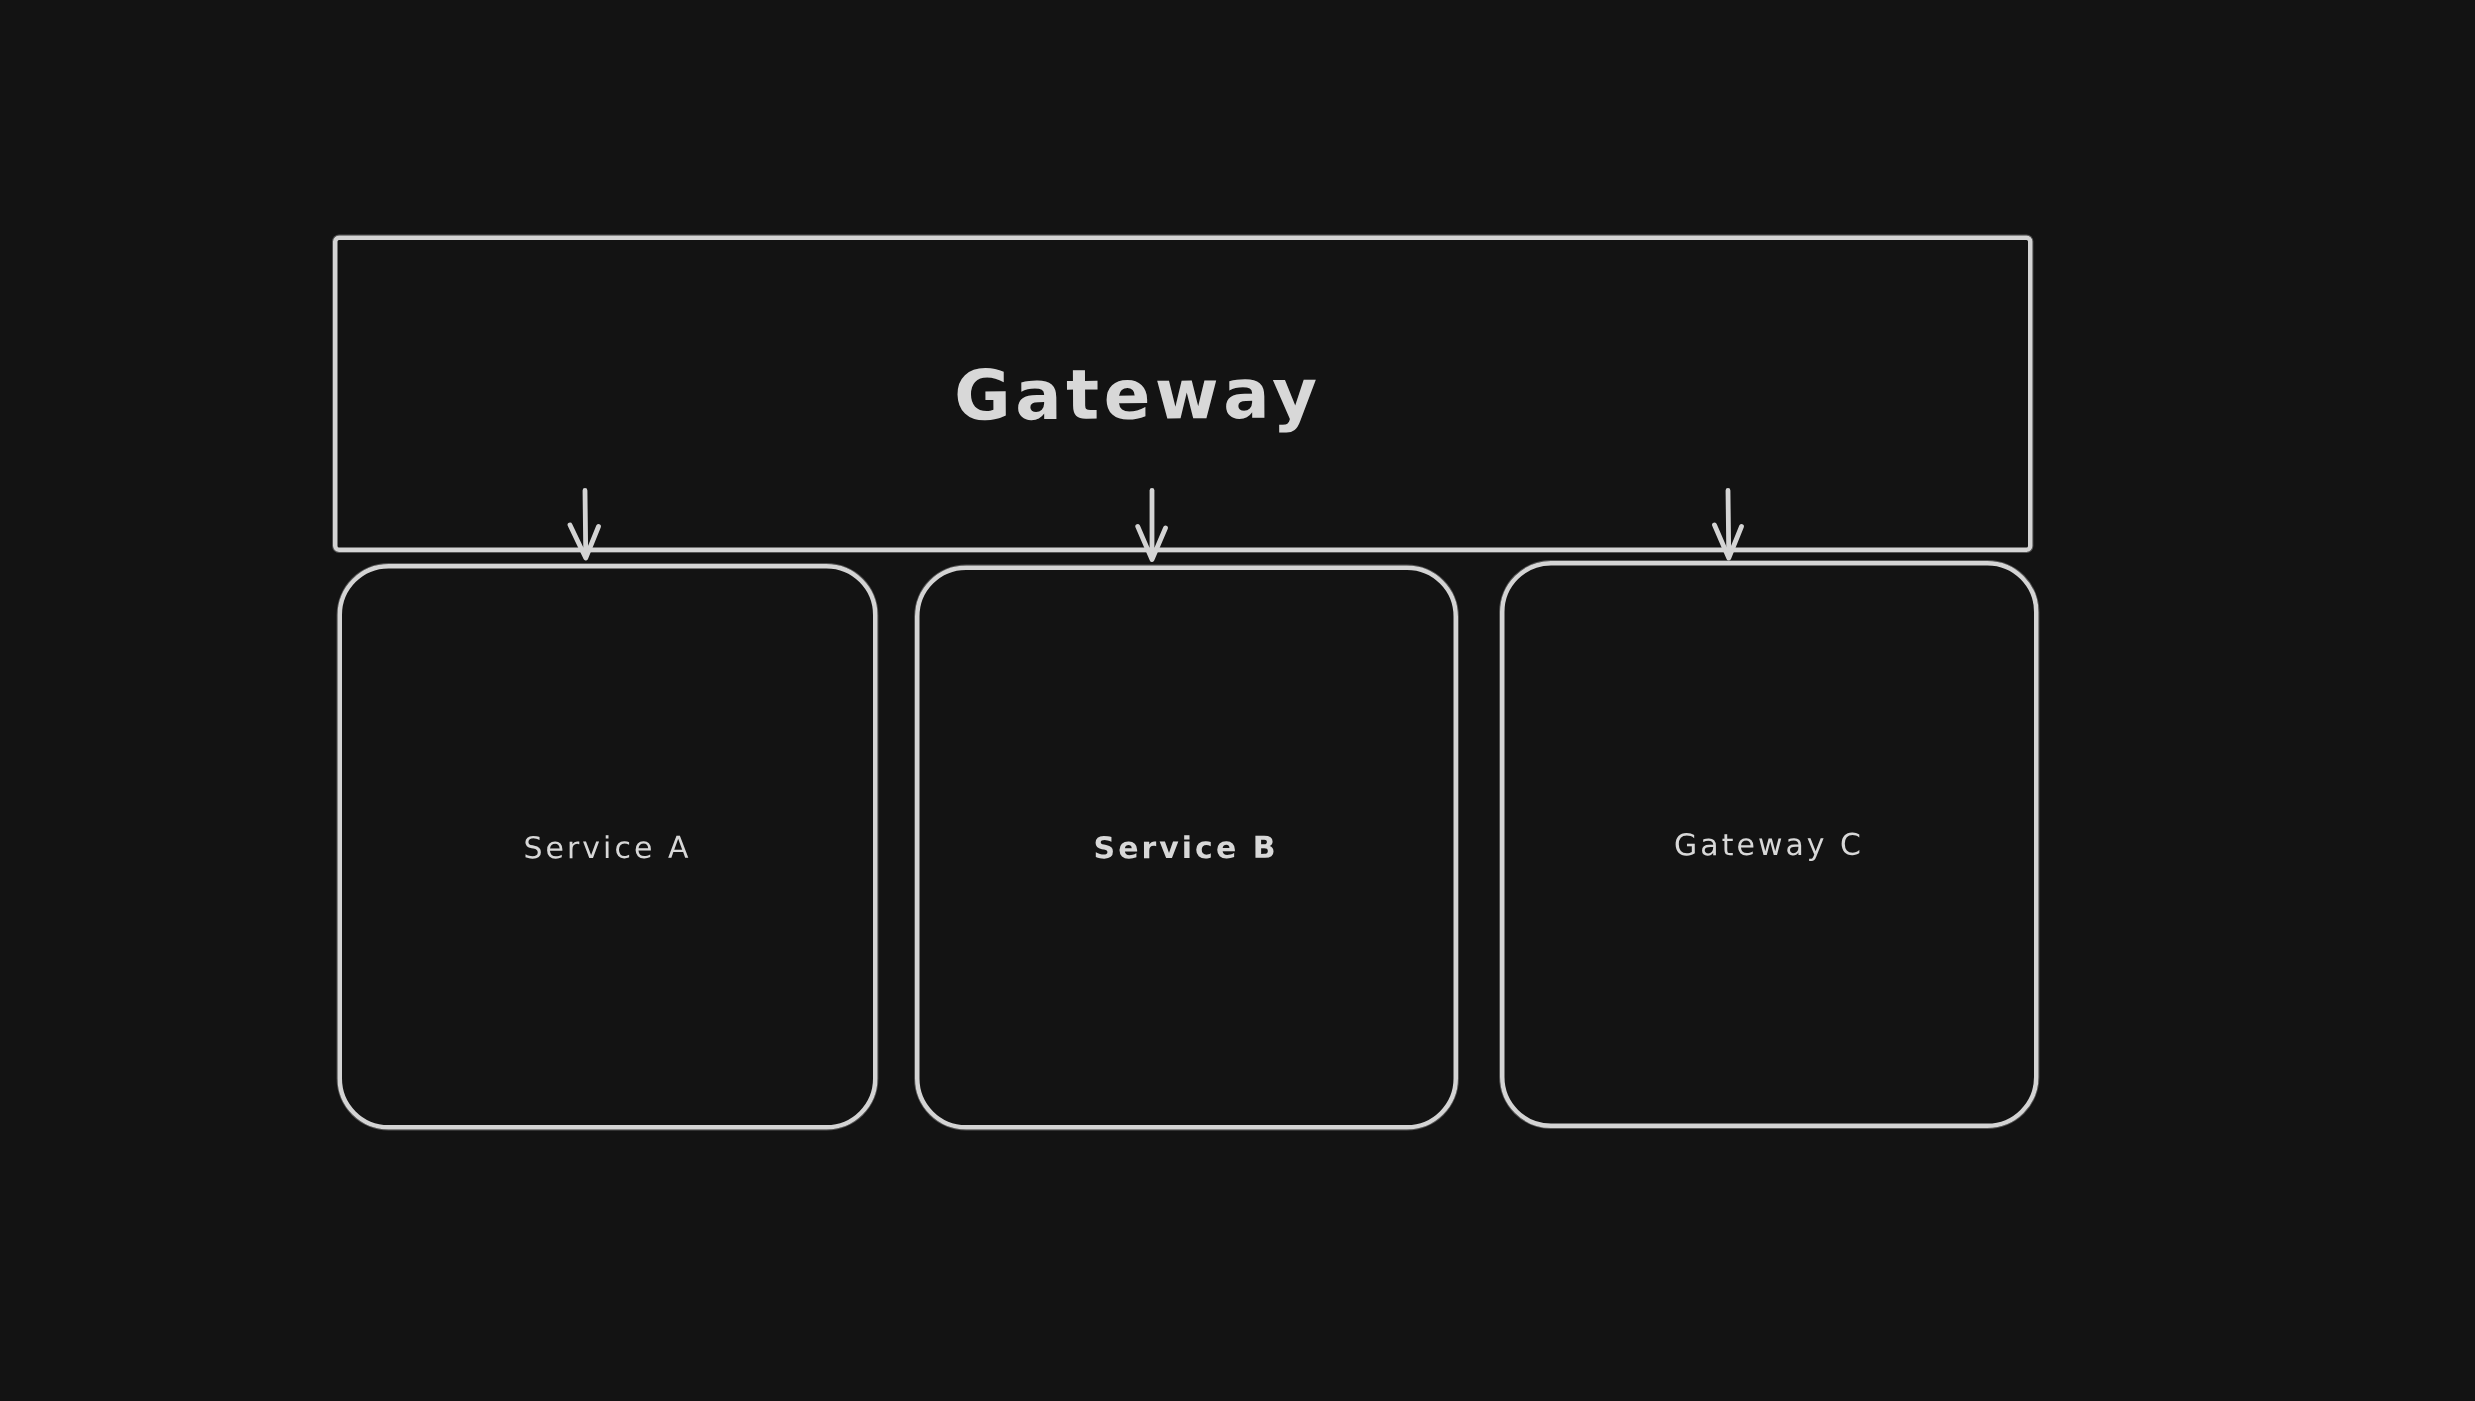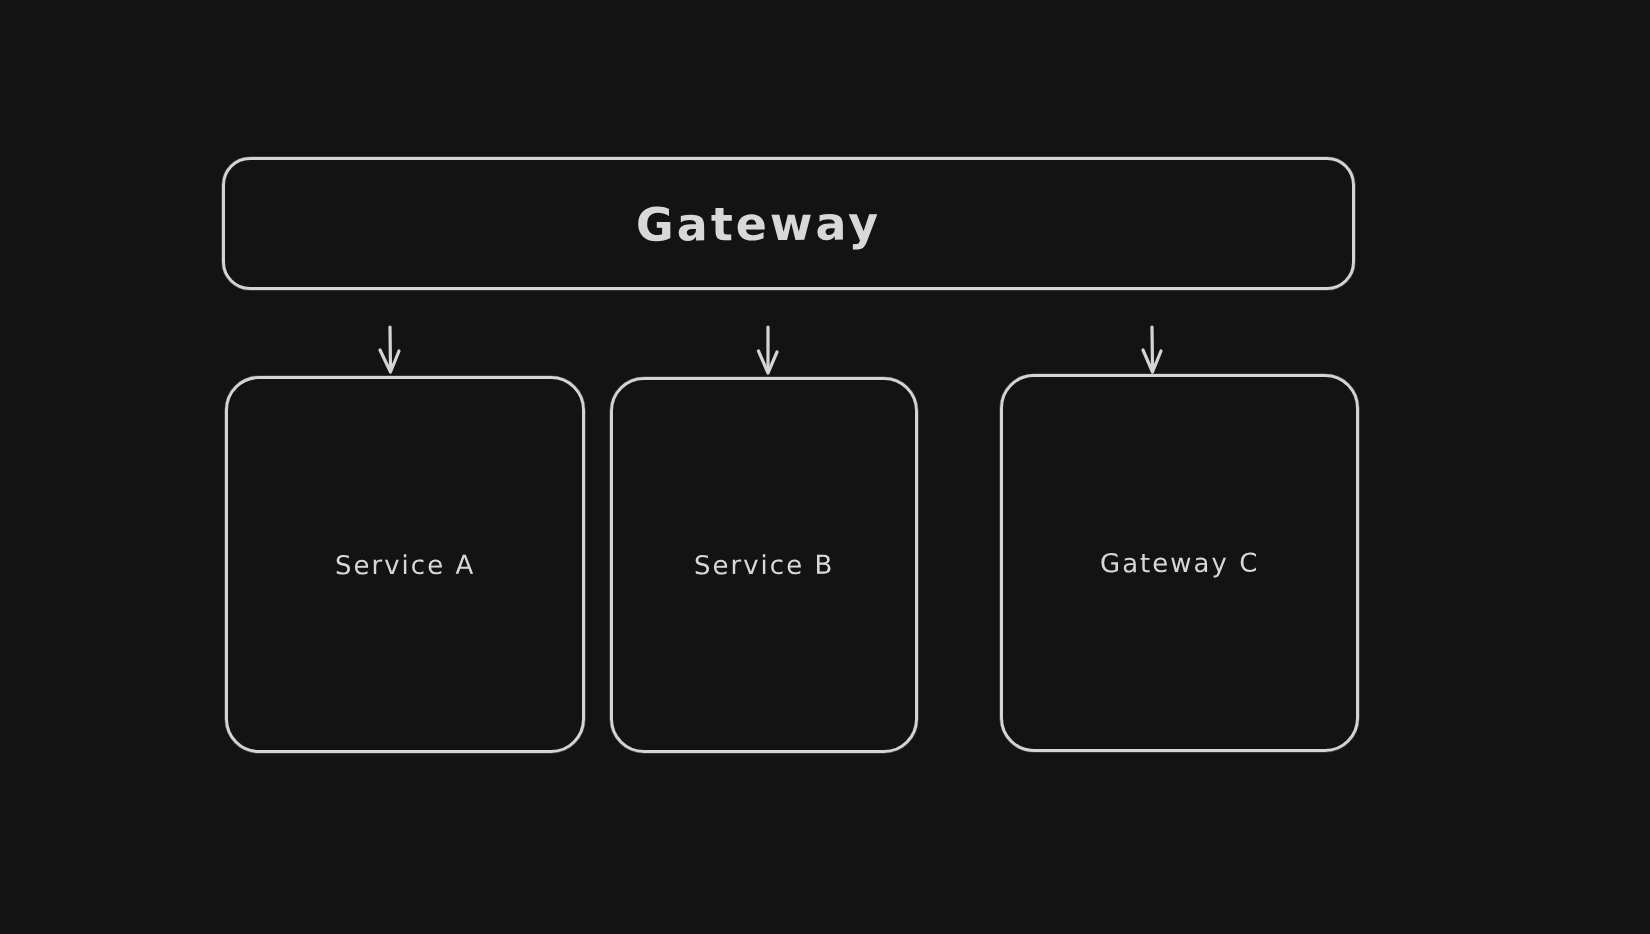--- a/index.html
+++ b/index.html
@@ -37,47 +37,48 @@
   }
   .node-label {
     color: #d8d8d8;
     white-space: nowrap;
     user-select: none;
   }
   .node-gateway {
     left: 222px;
     top: 157px;
     width: 1133px;
-    height: 133px;
-    border-radius: 28px;
+    height: 211px;
+    border-radius: 4px;
   }
   .node-gateway .node-label {
     font-size: 46px;
     letter-spacing: 3px;
     font-weight: bold;
     transform: translateX(-30px) rotate(-0.3deg);
   }
   .node-service {
     width: 360px;
   }
   .node-service .node-label {
-    font-size: 26px;
+    font-size: 20px;
     letter-spacing: 2px;
     transform: rotate(-0.2deg);
   }
   .node-service-a {
     left: 225px;
     top: 376px;
     height: 377px;
   }
   .node-service-b {
     left: 610px;
     top: 377px;
-    width: 308px;
+    width: 362px;
     height: 376px;
+    font-weight: bold;
   }
   .node-service-c {
     left: 1000px;
     top: 374px;
     width: 359px;
     height: 378px;
   }
   .edge-stroke {
     stroke: #d4d4d4;
     stroke-width: 3.2;

